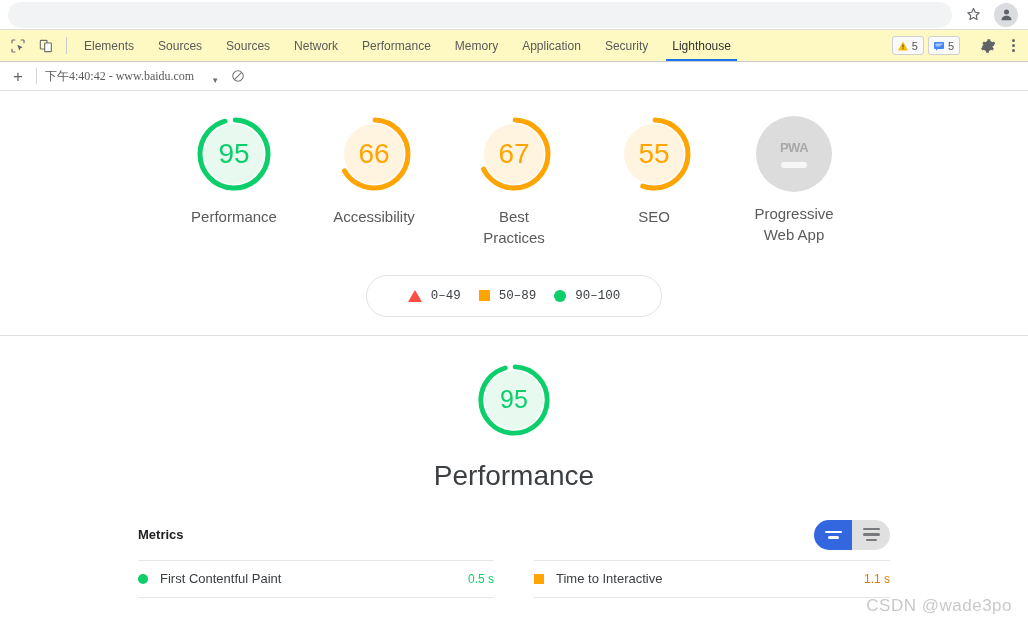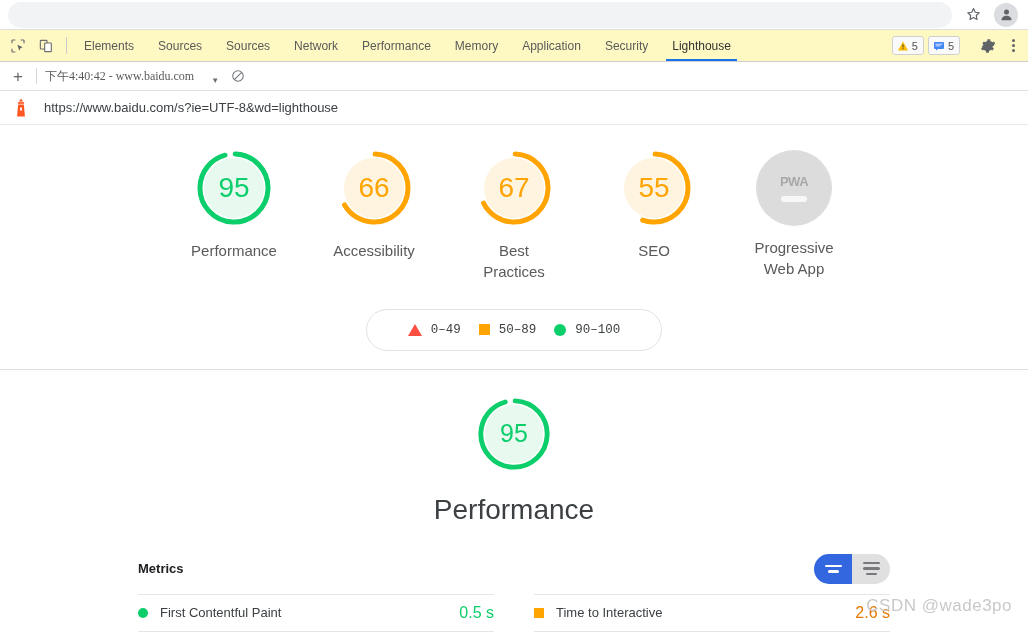--- a/index.html
+++ b/index.html
@@ -261,21 +261,21 @@
     display: flex; align-items: center;
     height: 38px;
     border-top: 1px solid #e6e6e6;
     border-bottom: 1px solid #e6e6e6;
     font-size: 13px;
   }
   .metric-marker { width: 22px; display:flex; align-items:center; }
   .m-dot { width: 10px; height: 10px; border-radius:50%; background:#0cce6b; }
   .m-sq { width: 10px; height: 10px; background:#ffa400; }
   .metric-name { color: #3c4043; flex: 1; }
-  .metric-val { font-size: 16px; }
+  .metric-val { font-size: 12px; }
 
   .watermark {
     position: absolute;
     right: 16px;
     bottom: 16px;
     font-size: 17px;
     color: #c9c9c9;
     letter-spacing: 0.5px;
   }
   .page { position: relative; width:1028px; height:632px; }
@@ -385,29 +385,20 @@
       <span class="caret">▼</span>
     </div>
     <div class="clear-btn">
       <svg width="14" height="14" viewBox="0 0 24 24">
           <circle cx="12" cy="12" r="9" fill="none" stroke="#70757a" stroke-width="1.8"></circle>
           <line x1="5.8" y1="18.2" x2="18.2" y2="5.8" stroke="#70757a" stroke-width="1.8"></line>
         </svg>
     </div>
   </div>
 
-  <div class="url-row">
-    <svg width="18" height="20" viewBox="0 0 24 28">
-      <path d="M12 1l3 4h-6z" fill="#f4511e"></path>
-      <rect x="7.5" y="5.5" width="9" height="3" rx="1" fill="#ff7043"></rect>
-      <path d="M8 9h8l1.5 17h-11z" fill="#ff5722"></path>
-      <rect x="10.8" y="13" width="2.4" height="5" rx="1.2" fill="#ffffff"></rect>
-    </svg>
-    <span class="url-text">https://www.baidu.com/s?ie=UTF-8&amp;wd=lighthouse</span>
-  </div>
 
   <div class="scores-section">
     <div class="gauges">
 
       <div class="gauge">
         <div class="gauge-ring">
           <svg width="82" height="82" viewBox="0 0 82 82">
             <circle cx="41" cy="41" r="30" fill="#e8f9f0"></circle>
             <circle cx="41" cy="41" r="34" fill="none" stroke="#0cce6b" stroke-width="5" stroke-linecap="round" stroke-dasharray="203 213.6" transform="rotate(-88 41 41)"></circle>
           </svg>
@@ -512,21 +503,21 @@
             <span class="metric-name">First Contentful Paint</span>
             <span class="metric-val" style="color:#0cce6b">0.5 s</span>
           </div>
         </div>
         <div class="metric-col">
           <div class="metric-row">
             <span class="metric-marker">
                 <span class="m-sq"></span>
               </span>
             <span class="metric-name">Time to Interactive</span>
-            <span class="metric-val" style="color:#e67700">2.6 s</span>
+            <span class="metric-val" style="color:#e67700">1.1 s</span>
           </div>
         </div>
       </div>
     </div>
   </div>
 
   <div class="watermark">CSDN @wade3po</div>
 </div>
 
 </body></html>

